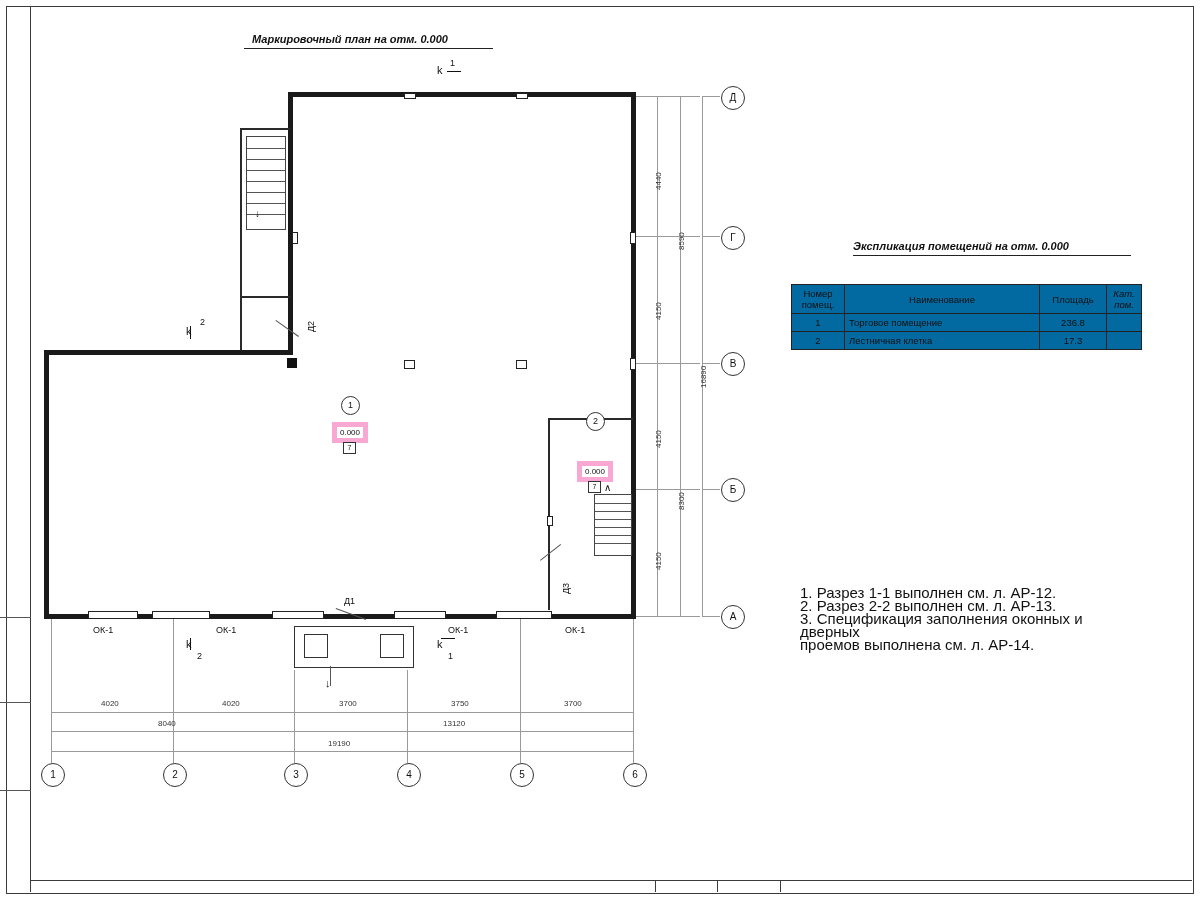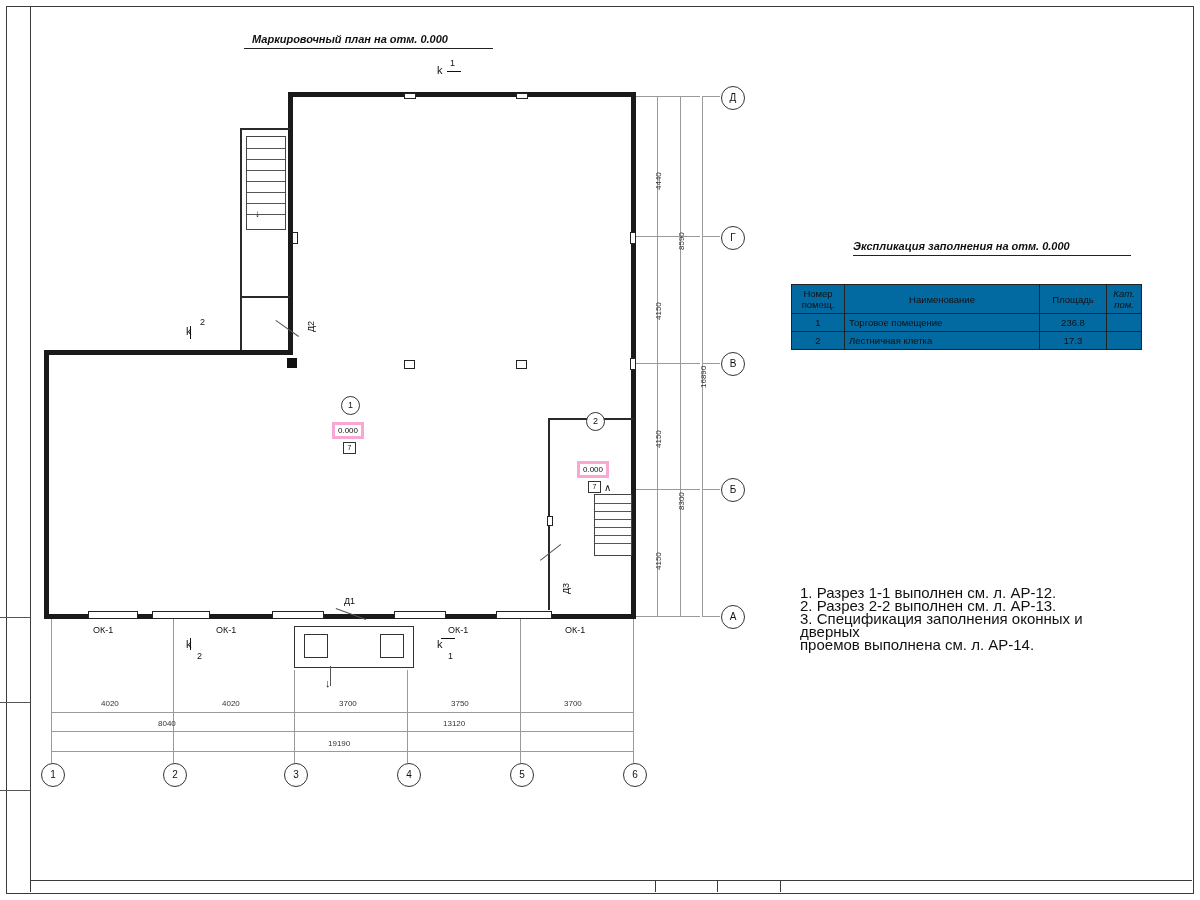--- a/index.html
+++ b/index.html
@@ -44,21 +44,21 @@
     border: 1px solid #333; background: #fff; color: #111;
     font-size: 10px; text-align: center; line-height: 21px;
   }
   
   .roomnum {
     position: absolute; width: 17px; height: 17px; border-radius: 50%;
     border: 1px solid #333; background: #fff; color: #111;
     font-size: 9px; text-align: center; line-height: 16px;
   }
   .levelbox {
-    position: absolute; border: 3px solid #f9a8d4; background: #fff;
+    position: absolute; border: 5px solid #f9a8d4; background: #fff;
     font-size: 8px; padding: 1px 3px; color: #111;
   }
   .sqbox {
     position: absolute; border: 1px solid #333; background: #fff;
     font-size: 7px; width: 11px; height: 10px; line-height: 10px;
     text-align: center; color: #111;
   }
 
   
   .dim { position: absolute; font-size: 8px; color: #333; }
@@ -257,21 +257,21 @@
   <div class="ln lgrey" style="left:51px; top:751px; width:583px; height:1px;"></div>
   <div class="dim" style="left:328px; top:739px;">19190</div>
 
   <div class="bubble" style="left:41px; top:763px;">1</div>
   <div class="bubble" style="left:163px; top:763px;">2</div>
   <div class="bubble" style="left:284px; top:763px;">3</div>
   <div class="bubble" style="left:397px; top:763px;">4</div>
   <div class="bubble" style="left:510px; top:763px;">5</div>
   <div class="bubble" style="left:623px; top:763px;">6</div>
 
-  <div class="txt it" style="left:853px; top:240px;">Экспликация заполнения на отм. 0.000</div>
+  <div class="txt it" style="left:853px; top:240px;">Экспликация помещений на отм. 0.000</div>
   <div class="title-ul" style="left:853px; top:255px; width:278px;"></div>
 
   <table id="spec-table">
     <thead>
       <tr>
         <th class="c-num">
           <div>Номер</div>
           <div>помещ.</div>
         </th>
         <th class="c-name">Наименование</th>

